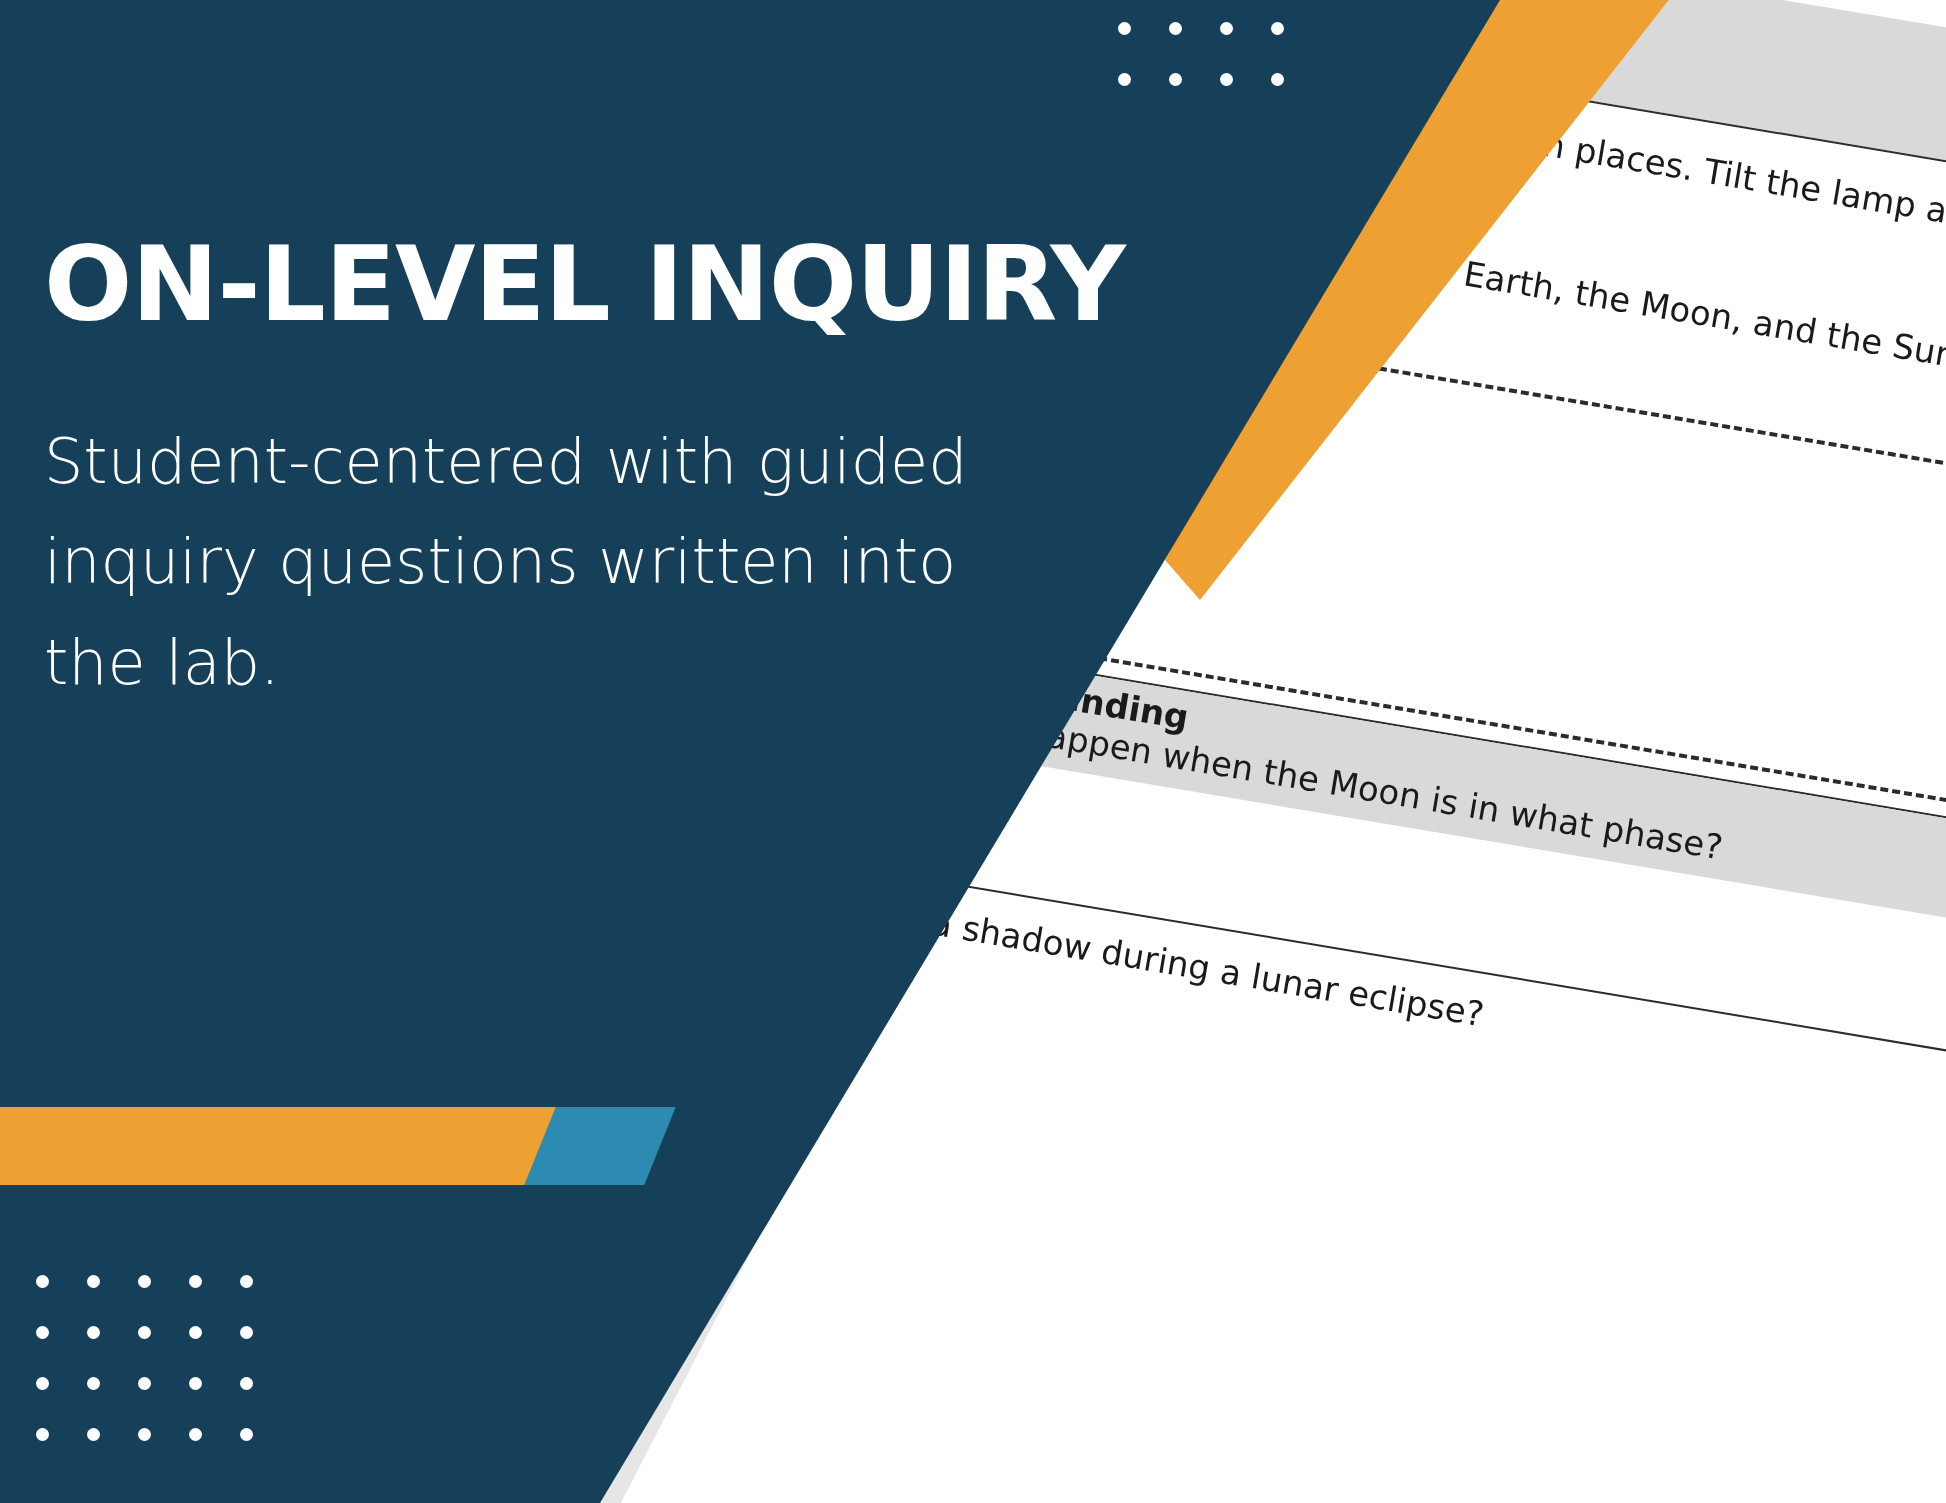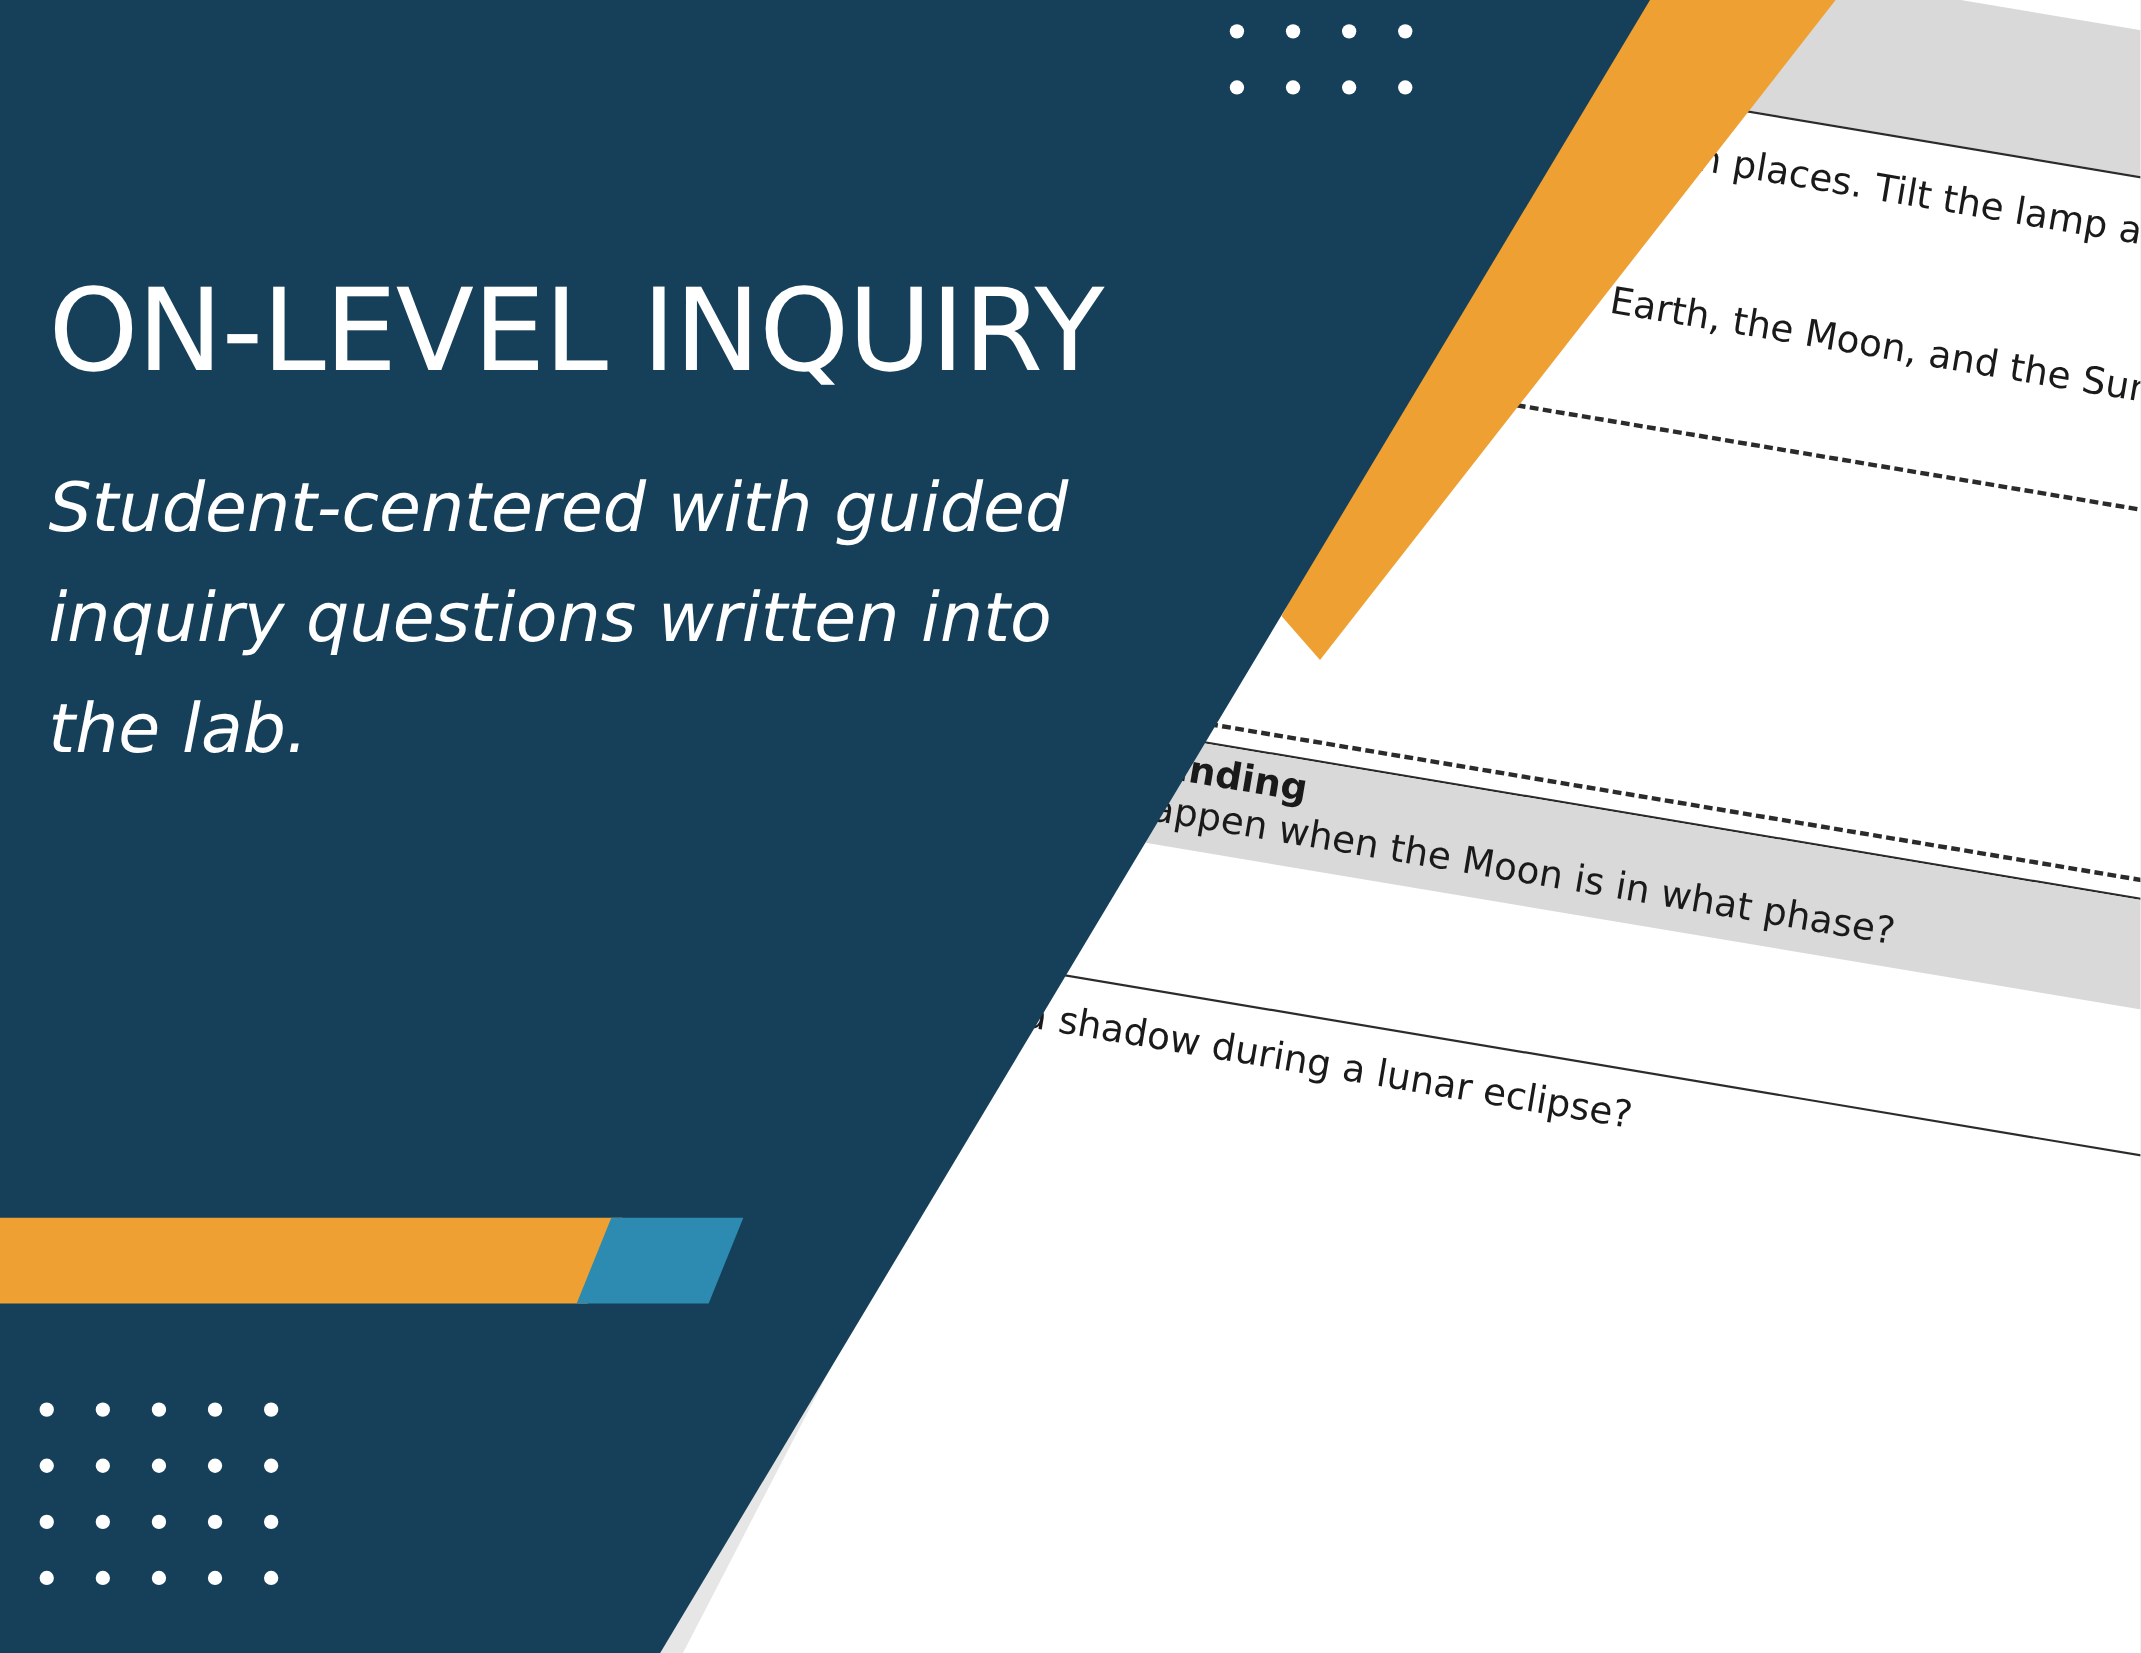--- a/index.html
+++ b/index.html
@@ -123,40 +123,39 @@
     top: 0;
     width: 1946px;
     height: 1503px;
     background: #164059;
     clip-path: polygon(0 0, 1500px 0, 600px 1503px, 0 1503px);
   }
 
   .headline {
     position: absolute;
     left: 44px;
-    top: 248px;
+    top: 232px;
     width: 1300px;
     font-size: 104px;
-    font-weight: normal;
+    font-weight: bold;
     letter-spacing: -1px;
     color: #ffffff;
     line-height: 1.0;
     font-family: "DejaVu Sans", sans-serif;
   }
   .subcopy {
     position: absolute;
     left: 44px;
     top: 412px;
     width: 930px;
     font-size: 62px;
     color: #ffffff;
     line-height: 1.62;
     font-family: "DejaVu Sans", sans-serif;
     font-weight: 300;
-    font-style: italic;
   }
 
   
   .bar-orange {
     position: absolute;
     left: -40px;
     top: 1107px;
     width: 590px;
     height: 78px;
     background: #efa033;

